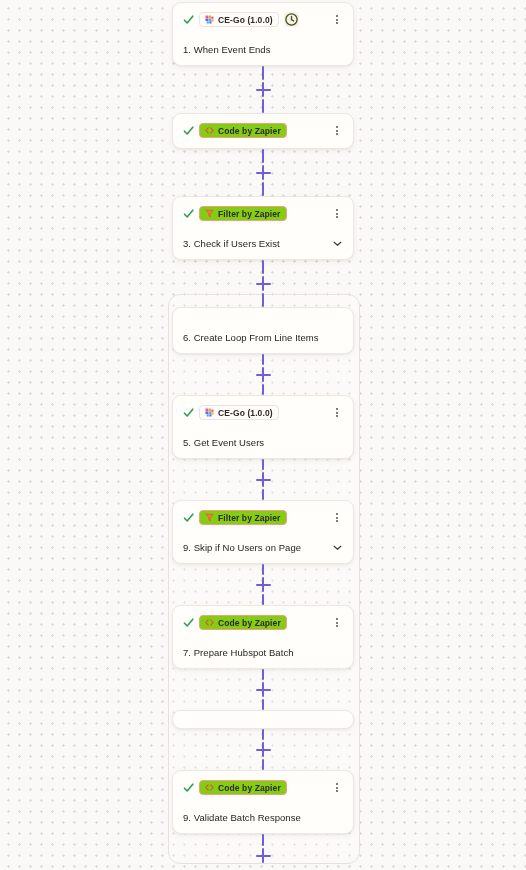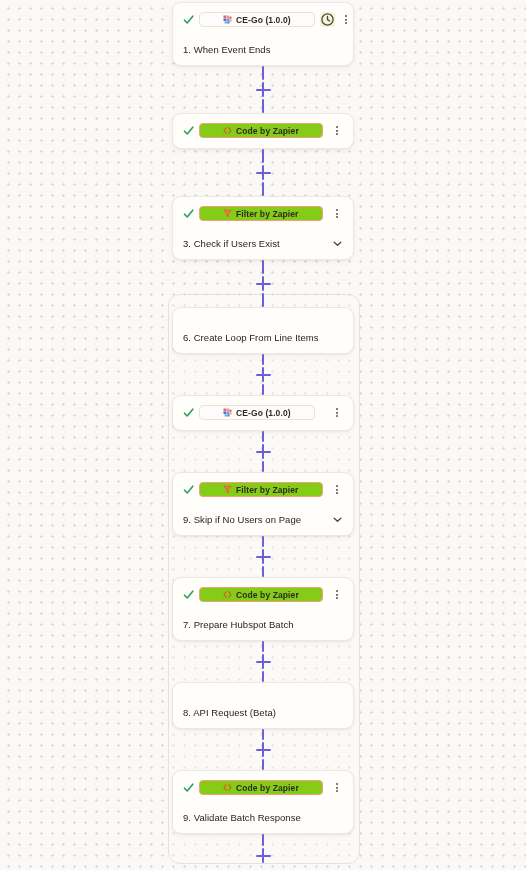--- a/index.html
+++ b/index.html
@@ -74,21 +74,21 @@
     width: 11px;
     height: 11px;
     display: block;
   }
 
   .app-chip {
     display: inline-flex;
     align-items: center;
     gap: 4px;
     height: 15px;
-    padding: 0 23px;
+    padding: 0 5px;
     border-radius: 4px;
     font-size: 8.5px;
     font-weight: bold;
     letter-spacing: 0.1px;
     white-space: nowrap;
     box-sizing: border-box;
   }
   .app-chip.neutral {
     background: #fdfcfa;
     border: 1px solid #e8e4dc;
@@ -326,20 +326,23 @@
               <rect x="4.3" y="6.3" width="2.2" height="2.2" fill="#7c5ce0"></rect>
             </svg>
             <span>CE-Go (1.0.0)</span>
           </span>
           <span class="kebab">
             <i></i>
             <i></i>
             <i></i>
           </span>
         </div>
+        <div class="card-bottom">
+          <span class="step-title">5. Get Event Users</span>
+        </div>
       </div>
       <div class="connector">
         <div class="conn-line" style="height: 11px;"></div>
         <div class="plus-btn"></div>
         <div class="conn-line" style="height: 11px;"></div>
       </div>
       <div class="step-card">
         <div class="card-top">
           <svg viewBox="0 0 11 11" class="check-icon">
             <path d="M1.5 6.2 L4.2 9 L9.8 2.2" fill="none" stroke="#2e9e5b" stroke-width="1.6" stroke-linecap="round" stroke-linejoin="round"></path>
@@ -389,23 +392,20 @@
         <div class="card-bottom">
           <span class="step-title">7. Prepare Hubspot Batch</span>
         </div>
       </div>
       <div class="connector">
         <div class="conn-line" style="height: 11px;"></div>
         <div class="plus-btn"></div>
         <div class="conn-line" style="height: 11px;"></div>
       </div>
       <div class="step-card">
-        <div class="card-bottom">
-          <span class="step-title">8. API Request (Beta)</span>
-        </div>
       </div>
       <div class="connector">
         <div class="conn-line" style="height: 11px;"></div>
         <div class="plus-btn"></div>
         <div class="conn-line" style="height: 11px;"></div>
       </div>
       <div class="step-card">
         <div class="card-top">
           <svg viewBox="0 0 11 11" class="check-icon">
             <path d="M1.5 6.2 L4.2 9 L9.8 2.2" fill="none" stroke="#2e9e5b" stroke-width="1.6" stroke-linecap="round" stroke-linejoin="round"></path>

